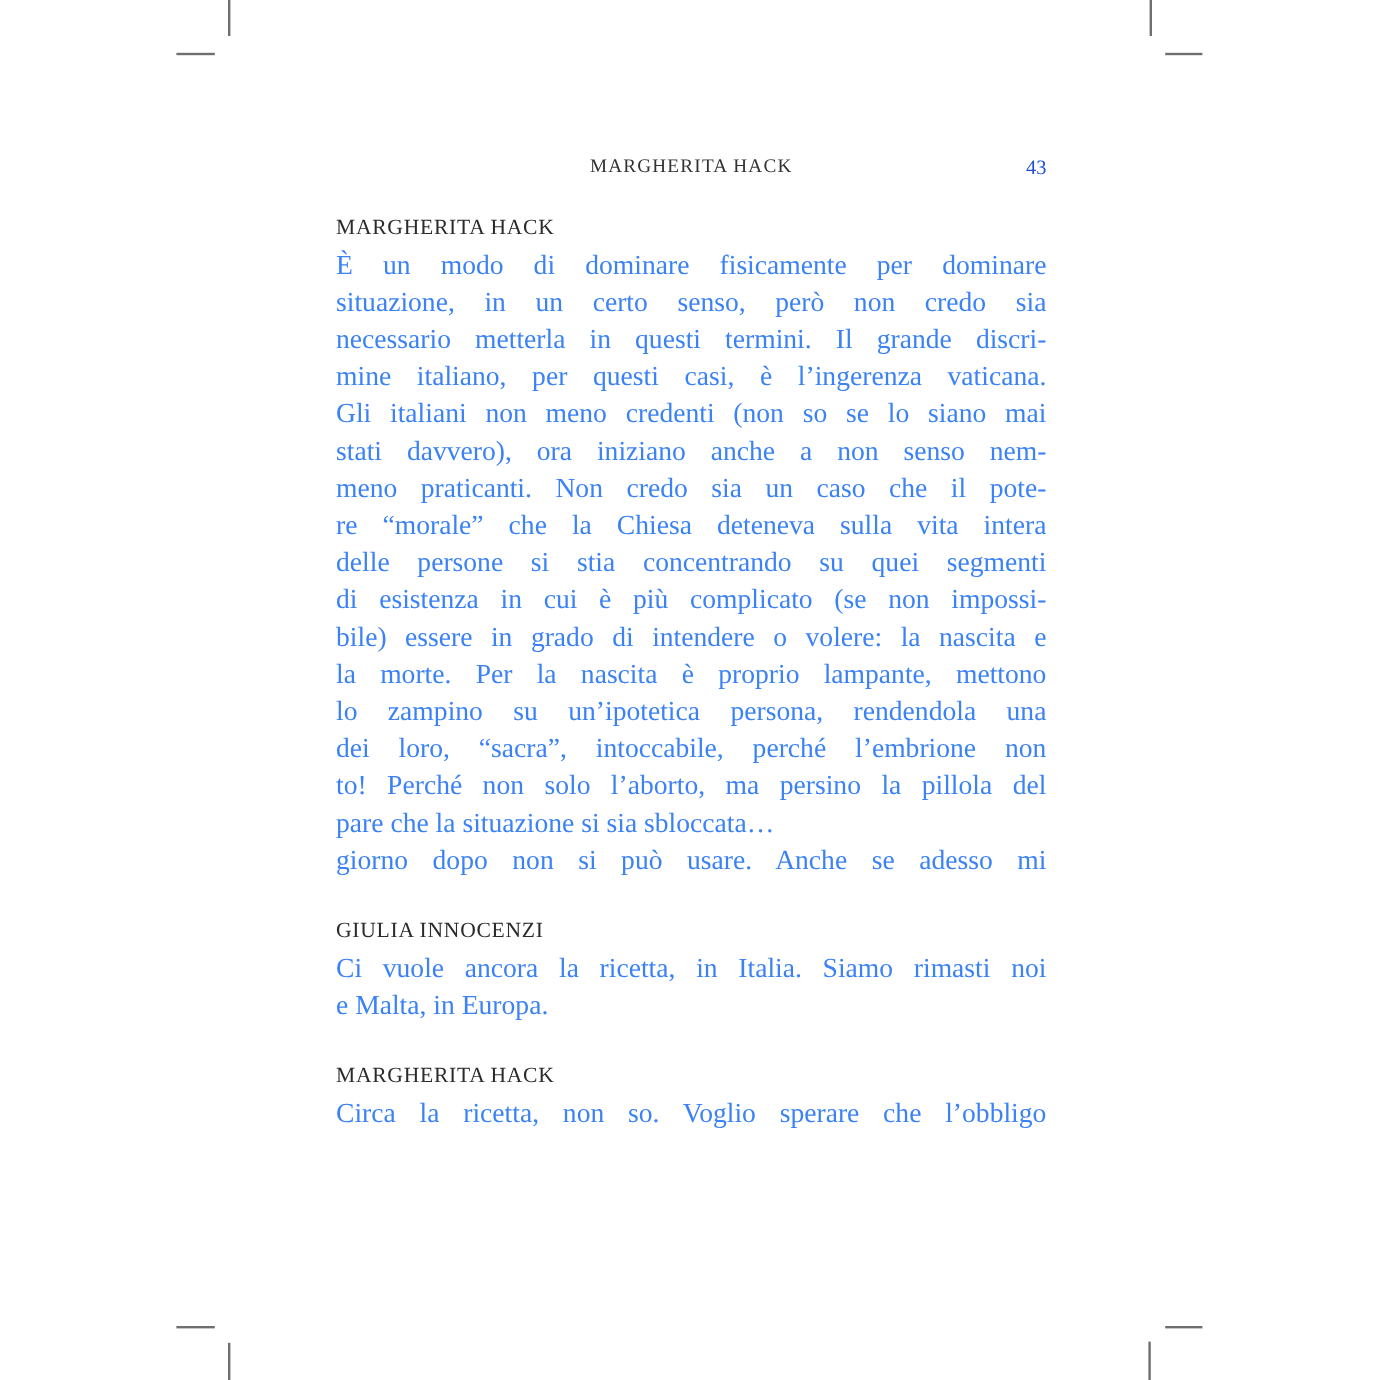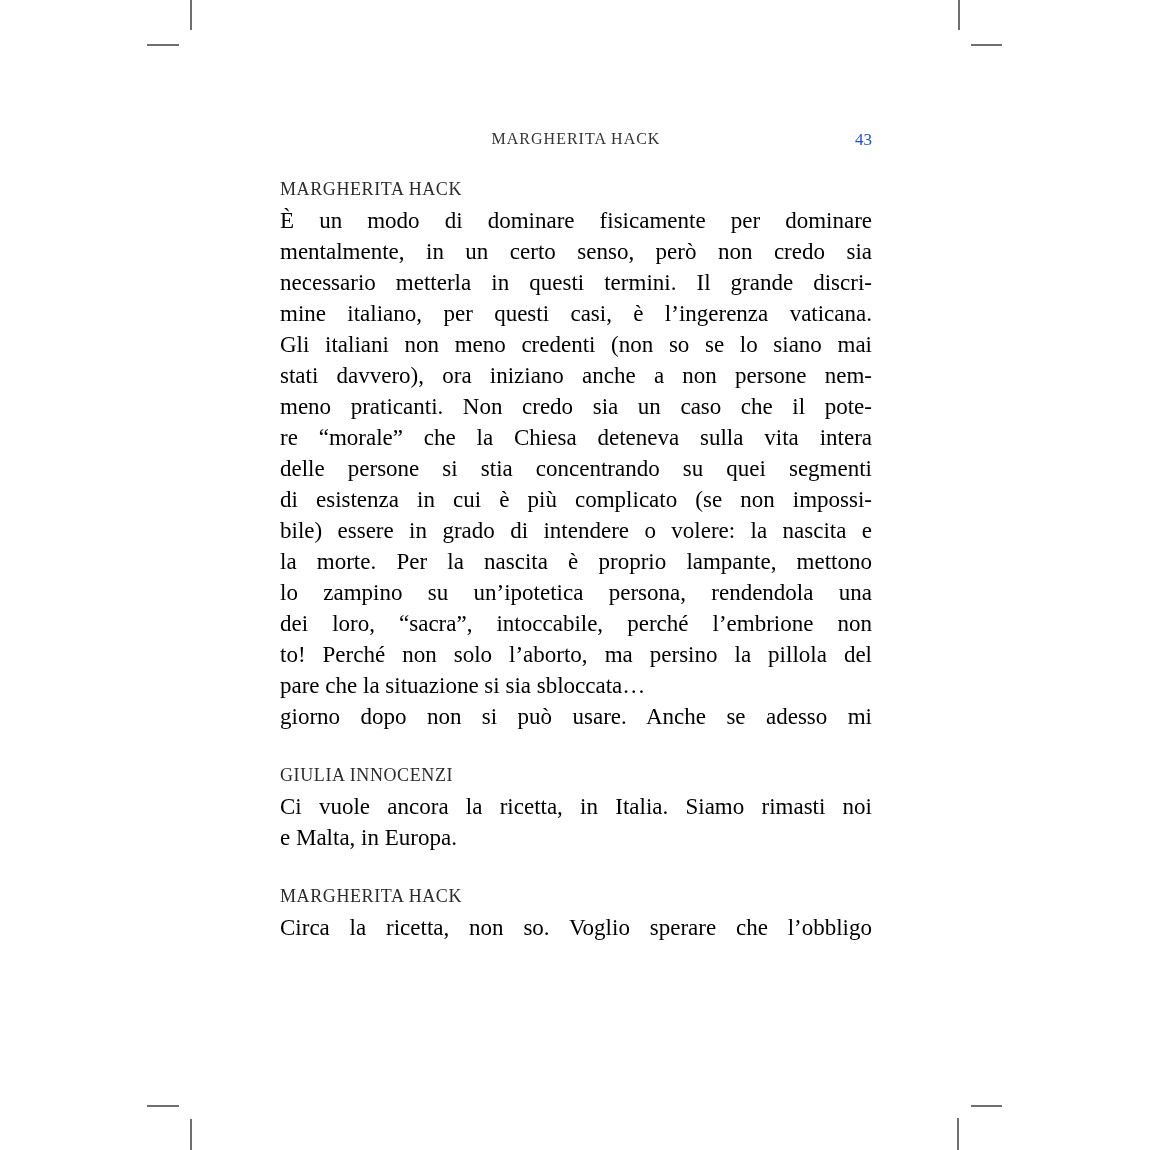--- a/index.html
+++ b/index.html
@@ -70,21 +70,21 @@
     line-height: 31px;
     letter-spacing: 0.6px;
     color: #2b2b2b;
     text-align: left;
   }
   .line {
     font-size: 23px;
     line-height: 31px;
     height: 31px;
     overflow: hidden;
-    color: #000000;
+    color: #3b82f6;
     text-align: left;
     white-space: normal;
   }
   .line.j {
     text-align: justify;
     text-align-last: justify;
   }
   .line.j::after {
     content: "";
     display: inline-block;
@@ -106,25 +106,25 @@
 
 <div class="running-head">
   <div class="head-title">MARGHERITA HACK</div>
   <div class="page-number">43</div>
 </div>
 
 <div class="text-block">
     <div class="speech">
       <div class="speaker">MARGHERITA HACK</div>
       <div class="line j">È un modo di dominare fisicamente per dominare</div>
-      <div class="line j">mentalmente, in un certo senso, però non credo sia</div>
+      <div class="line j">situazione, in un certo senso, però non credo sia</div>
       <div class="line j">necessario metterla in questi termini. Il grande discri-</div>
       <div class="line j">mine italiano, per questi casi, è l’ingerenza vaticana.</div>
       <div class="line j">Gli italiani non meno credenti (non so se lo siano mai</div>
-      <div class="line j">stati davvero), ora iniziano anche a non persone nem-</div>
+      <div class="line j">stati davvero), ora iniziano anche a non senso nem-</div>
       <div class="line j">meno praticanti. Non credo sia un caso che il pote-</div>
       <div class="line j">re “morale” che la Chiesa deteneva sulla vita intera</div>
       <div class="line j">delle persone si stia concentrando su quei segmenti</div>
       <div class="line j">di esistenza in cui è più complicato (se non impossi-</div>
       <div class="line j">bile) essere in grado di intendere o volere: la nascita e</div>
       <div class="line j">la morte. Per la nascita è proprio lampante, mettono</div>
       <div class="line j">lo zampino su un’ipotetica persona, rendendola una</div>
       <div class="line j">dei loro, “sacra”, intoccabile, perché l’embrione non</div>
       <div class="line j">to! Perché non solo l’aborto, ma persino la pillola del</div>
       <div class="line">pare che la situazione si sia sbloccata…</div>

